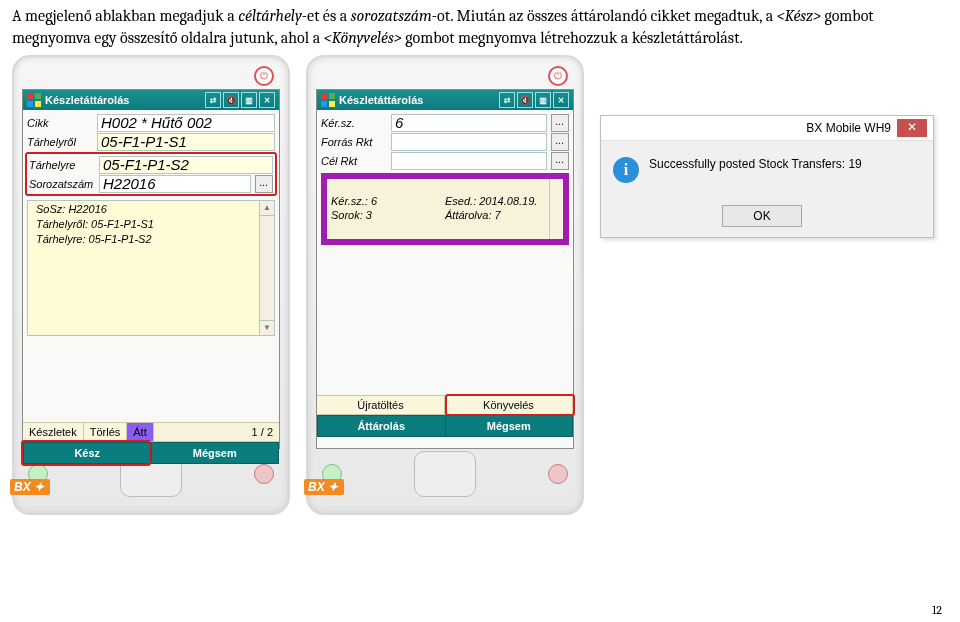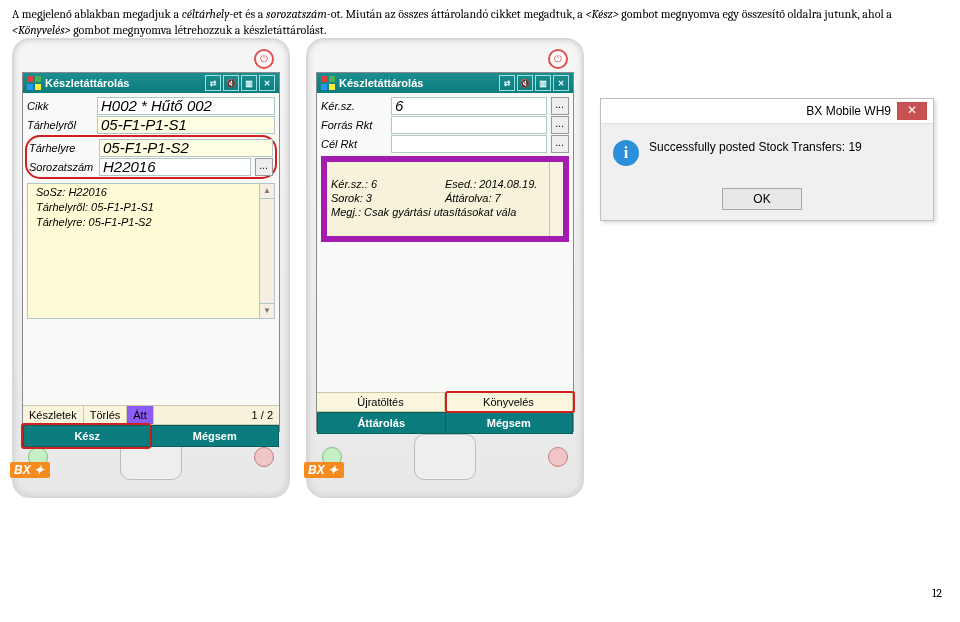--- a/index.html
+++ b/index.html
@@ -5,21 +5,21 @@
   body {
     margin: 0;
     padding: 6px 12px;
     font-family: "Segoe UI", Tahoma, Arial, sans-serif;
     font-size: 12px;
     width: 960px;
     box-sizing: border-box;
     background: #fff;
     color: #000;
   }
-  .intro { font-family: Cambria, "Times New Roman", serif; font-size: 12px; line-height: 1.35; }
+  .intro { font-family: Cambria, "Times New Roman", serif; font-size: 16px; margin-bottom: 6px; line-height: 1.35; }
   .intro i { font-style: italic; }
   .row { display: flex; gap: 16px; align-items: flex-start; }
   .pda {
     width: 278px;
     height: 460px;
     border: 2px solid #d8d8d8;
     border-radius: 18px;
     background: linear-gradient(#f6f6f6,#e8e8e8);
     box-shadow: inset 0 0 6px #ccc;
     padding: 6px 8px 8px 8px;
@@ -58,21 +58,21 @@
   .form { padding: 3px 4px 0 4px; font-size: 11px; font-style: italic; }
   .frow { display:flex; align-items:center; height:19px; gap:4px; }
   .lbl { width:66px; }
   .field {
     flex:1; height:16px; border:1px solid #b2c6c6; background:#fff;
     padding:0 3px; font-size:15px; line-height:16px; overflow:hidden; white-space:nowrap;
   }
   .ylw .field { background:#fffde2; }
   .dots { width:16px;height:16px;border:1px solid #999;background:#eee;
           font-size:10px;text-align:center;line-height:14px; }
-  .hl-red { border:2px solid #d22020; border-radius:15px; padding:1px 2px; margin:1px -2px; }
+  .hl-red { border:2px solid #d22020; border-radius:3px; padding:1px 2px; margin:1px -2px; }
   .listbox {
     margin:4px 0 0 0; border:1px solid #b2c6c6; background:#fff; height:130px;
     font-size:11px; padding:2px 4px; position:relative;
   }
   .listbox.sel { background:#fffbd6;padding-left:8px; }
   .listbox .ln { height:15px; }
   .scrollbar { position:absolute; right:-1px; top:-1px; bottom:-1px; width:14px;
                border:1px solid #b2c6c6; background:#f4efe0; }
   .sb-btn { height:14px;border-bottom:1px solid #b2c6c6;text-align:center;font-size:8px;line-height:14px;color:#777;}
   .sb-btn.bot{border-bottom:none;border-top:1px solid #b2c6c6;position:absolute;bottom:0;left:0;right:0;}
@@ -233,21 +233,20 @@
         </div>
         <div class="info-block">
           <div class="ln" style="display:flex">
               <span style="flex:1">Kér.sz.: 6</span>
               <span style="flex:1">Esed.: 2014.08.19.</span>
             </div>
           <div class="ln" style="display:flex">
               <span style="flex:1">Sorok: 3</span>
               <span style="flex:1">Áttárolva: 7</span>
             </div>
-          <div class="ln">Megj.: Csak gyártási utasításokat vála</div>
           <div class="mini-scroll"></div>
         </div>
       </div>
       <div style="height:150px"></div>
       <div class="midline hl-wrap-bottom">
         <div class="midbtn" style="flex:1;justify-content:center;border-right:1px solid #cfc8a6">Újratöltés</div>
         <div class="midbtn" style="flex:1;justify-content:center">Könyvelés</div>
         <div class="hl-red-around right"></div>
       </div>
       <div class="botbar">

